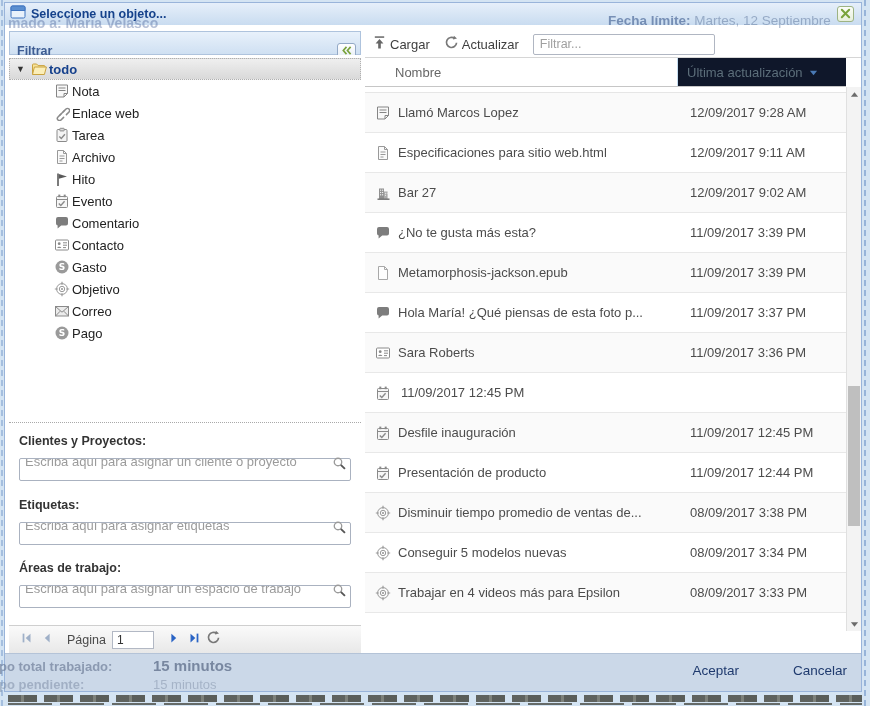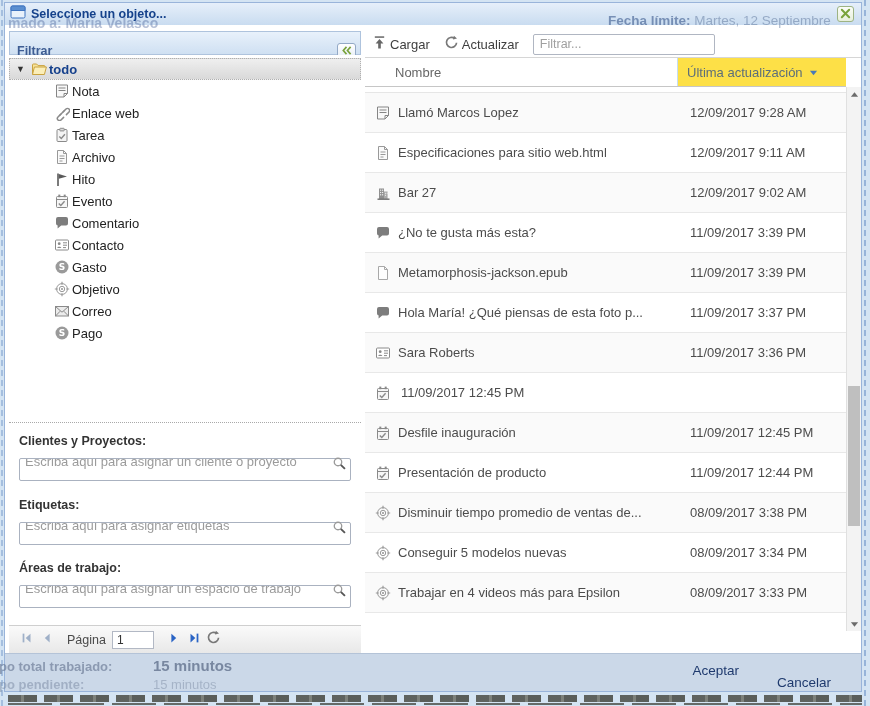--- a/index.html
+++ b/index.html
@@ -74,21 +74,21 @@
   .tb-btn { display:flex; align-items:center; gap:3px; cursor:pointer; margin-right:14px; }
   .tb-btn .tb-label { font-size:13px; color:#3f3f3f; }
   .toolbar input { width:182px; height:21px; border:1px solid #b0b6c2; border-radius:2px; font-size:12.5px;
     font-family:"Liberation Sans",sans-serif; color:#333; padding-left:6px; }
   .toolbar input::placeholder { color:#a0a0a0; }
 
   .grid-header { position:absolute; left:0; top:27px; width:481px; height:29px; display:flex;
     border-bottom:1px solid #c6c6c6; background:#fff; }
   .gh-name { width:312px; display:flex; align-items:center; padding-left:30px; font-size:13px; color:#666; }
   .gh-date { flex:1; display:flex; align-items:center; gap:6px; padding-left:9px; font-size:13px; color:#5c6e7a;
-    background:#fde047; border-left:1px solid #c6ddf0; cursor:pointer; }
+    background:#0f172a; border-left:1px solid #c6ddf0; cursor:pointer; }
 
   .grid-body { position:absolute; left:0; top:56px; width:481px; bottom:0; overflow:hidden; background:#fff; }
   .row-sliver { height:6px; border-bottom:1px solid #e6e6e6; }
   .grid-row { height:40px; display:flex; align-items:center; border-bottom:1px solid #e8e8e8; cursor:pointer; }
   .grid-row:nth-child(odd) { background:#fafafa; }  
   .grid-row:nth-child(even) { background:#fff; }
   .grid-row .ricon { margin-left:9px; }
   .grid-row .cell-name { width:282px; margin-left:7px; font-size:13px; color:#4c4c4c;
     white-space:nowrap; overflow:hidden; }
   .grid-row .cell-date { flex:1; font-size:13px; color:#4c4c4c; padding-left:10px; white-space:nowrap; }
@@ -102,21 +102,21 @@
 
   
   .footer { position:absolute; left:0; right:0; bottom:0; height:38px; background:#cbd8e8;
     border-top:1px solid #b4c3d7; z-index:25; }
   .f-ghost { position:absolute; white-space:nowrap; pointer-events:none; }
   .fg-line1-label { left:-6px; top:5px; font-size:13px; font-weight:bold; color:rgba(96,112,140,.6); }
   .fg-line1-value { left:148px; top:3px; font-size:15px; font-weight:bold; color:rgba(92,108,136,.75); }
   .fg-line2-label { left:-6px; top:23px; font-size:13px; font-weight:bold; color:rgba(110,126,152,.45); }
   .fg-line2-value { left:148px; top:23px; font-size:13px; color:rgba(120,136,160,.45); }
   .f-btn { position:absolute; top:9px; font-size:13.5px; color:#1f3a6e; cursor:pointer; }
-  .f-accept { right:122px; } .f-cancel { right:30px;margin-top:12px; }
+  .f-accept { right:122px; } .f-cancel { right:14px; }
 </style>
 </head>
 <body>
 
 <div class="page-edge-left"></div>
 <div class="page-edge-right"></div>
 <div class="ghost ghost-assigned">mado a: Maria Velasco</div>
 <div class="ghost ghost-deadline"><b>Fecha límite:</b> <span>Martes, 12 Septiembre</span></div>
 <div class="bottom-strip">
   <div class="dashes"></div>

